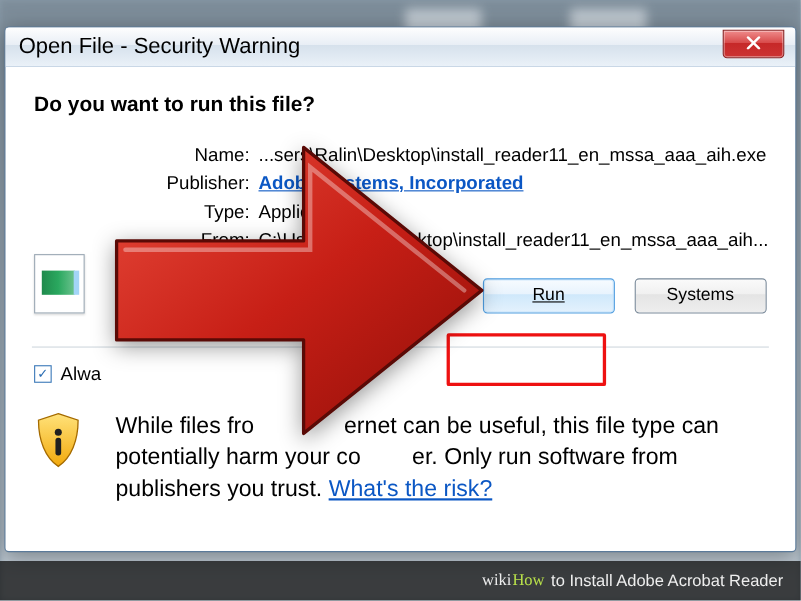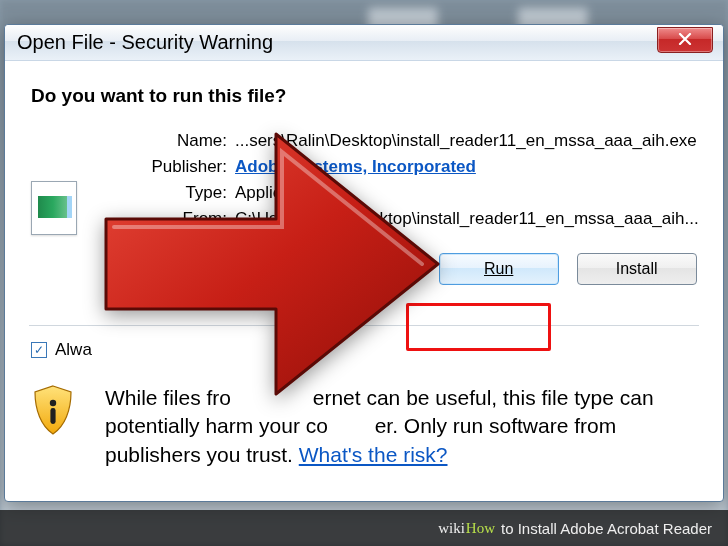--- a/index.html
+++ b/index.html
@@ -57,21 +57,21 @@
     cursor: pointer;
   }
   .close-x { color:#fff; font-weight:bold; font-size:14px; line-height:1; }
   .body {
     flex:1; padding: 24px 26px 4px 26px;
     display:flex; flex-direction:column;
     font-size: 17px;
     color:#000;
   }
   .question { font-weight: bold; font-size: 19px; margin-bottom: 24px; }
-  .info-row { display:flex; margin-bottom: 10px; align-items:center; }
+  .info-row { display:flex; align-items:flex-end; }
   .file-icon {
     width: 52px; flex: 0 0 52px; margin-right: 54px;
   }
   .file-icon-box {
     width:46px; height:54px; background:#fff; border:1px solid #9aa7b3;
     position:relative; box-shadow: 0 1px 2px rgba(0,0,0,.15);
   }
   .file-icon-inner {
     position:absolute; left:6px; top:14px; width:30px; height:22px;
     background: linear-gradient(90deg, #1f8a4c 0%, #2aa85f 50%, #6cc28e 100%);
@@ -182,21 +182,21 @@
           <div class="label">Type:</div>
           <div class="value">Application</div>
         </div>
         <div class="detail-line">
           <div class="label">From:</div>
           <div class="value">C:\Users\Ralin\Desktop\install_reader11_en_mssa_aaa_aih...</div>
         </div>
 
         <div class="buttons">
           <button class="btn btn-run">Run</button>
-          <button class="btn btn-cancel">Install</button>
+          <button class="btn btn-cancel">Systems</button>
         </div>
       </div>
     </div>
 
     <div class="divider"></div>
 
     <div class="ask-row">
       <div class="checkbox">✓</div>
       <span>Alwa</span>
     </div>

